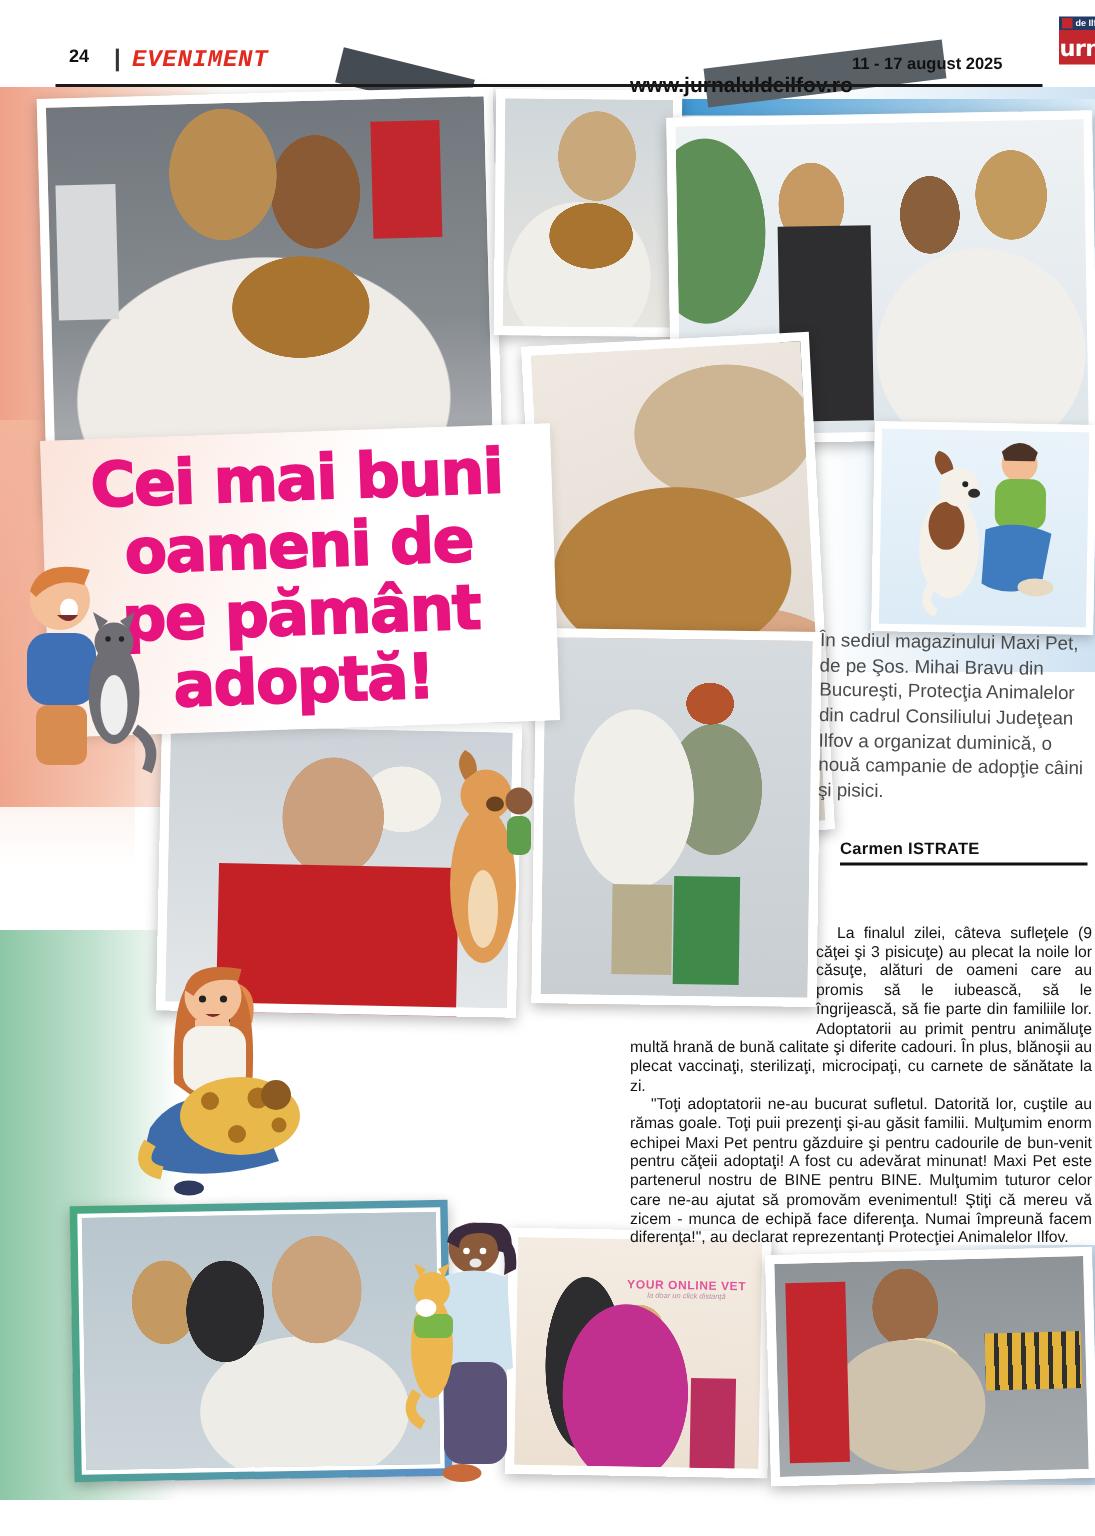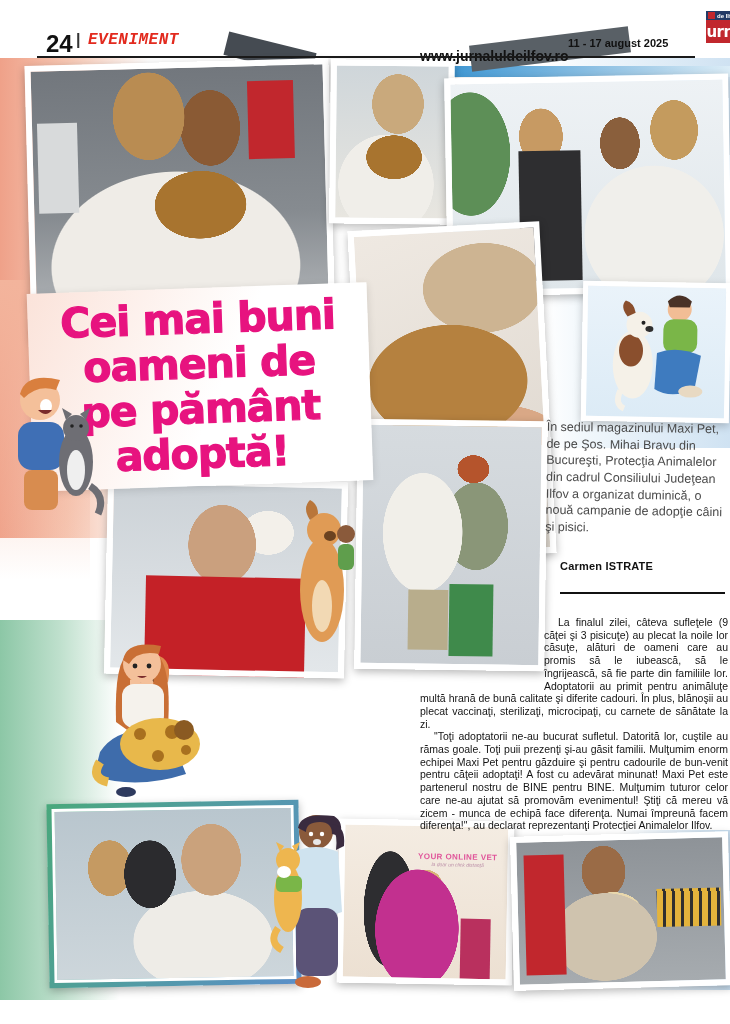--- a/index.html
+++ b/index.html
@@ -2,21 +2,21 @@
 <html><head>
 <meta charset="utf-8">
 <style>
   html,body{margin:0;padding:0;background:#e9e9e9;}
   .page{position:relative;width:730px;height:1024px;background:#fff;overflow:hidden;
         font-family:"Liberation Sans",sans-serif;margin:0 auto;}
 
   
   .hdr{position:absolute;left:0;top:0;width:730px;height:60px;z-index:6;}
   .hdr-rule{position:absolute;left:37px;top:56px;width:658px;height:2px;background:#1a1a1a;}
-  .pageno{position:absolute;left:46px;top:30px;font-size:24px;font-weight:bold;color:#111;}
+  .pageno{position:absolute;left:46px;top:30px;font-size:12px;font-weight:bold;color:#111;}
   .hdr-sep{position:absolute;left:76px;top:31px;font-size:16px;color:#333;font-weight:bold;}
   .section{position:absolute;left:88px;top:31px;font-size:16px;font-weight:bold;color:#e22a1e;
            letter-spacing:.5px;font-style:italic;font-family:Liberation Mono, monospace;}
   .site{position:absolute;left:420px;top:48px;font-size:14px;font-weight:bold;color:#111;}
   .dater{position:absolute;left:568px;top:37px;font-size:11px;font-weight:bold;color:#111;}
   .logo{position:absolute;left:662px;top:11px;width:52px;height:32px;padding-left:44px;}
   .logo-top{height:9px;background:#233a66;color:#fff;font-size:6px;font-weight:bold;
             display:flex;align-items:center;padding-left:2px;gap:2px;}
   .logo-top .rsq{width:7px;height:7px;background:#c1272d;display:inline-block;}
   .logo-main{height:23px;background:#c1272d;color:#fff;font-weight:bold;font-size:15px;
@@ -128,21 +128,21 @@
   
   .cartoon{position:absolute;z-index:3;}
   .c-card{background:linear-gradient(#eaf3fa,#dcebf6);border:5px solid #fff;
      box-shadow:0 3px 8px rgba(0,0,0,.22);}
 
   
   .intro{position:absolute;left:546px;top:420px;width:180px;z-index:4;
      font-size:12.5px;line-height:1.33;color:#4a4a4a;transform:rotate(.8deg);}
   .byline{position:absolute;left:560px;top:560px;width:165px;z-index:4;
      font-size:11px;font-weight:bold;color:#111;border-bottom:2px solid #111;
-     padding-bottom:20px;letter-spacing:.2px;}
+     padding-bottom:3px;letter-spacing:.2px;}
   .body-col{position:absolute;left:420px;top:616px;width:308px;z-index:4;
      font-size:10.5px;line-height:1.21;color:#141414;text-align:justify;}
   .body-col .spacer{float:left;width:124px;height:76px;}
   .body-col p{margin:0;text-indent:14px;}
 </style>
 </head>
 <body>
 
 <div class="page">
 

